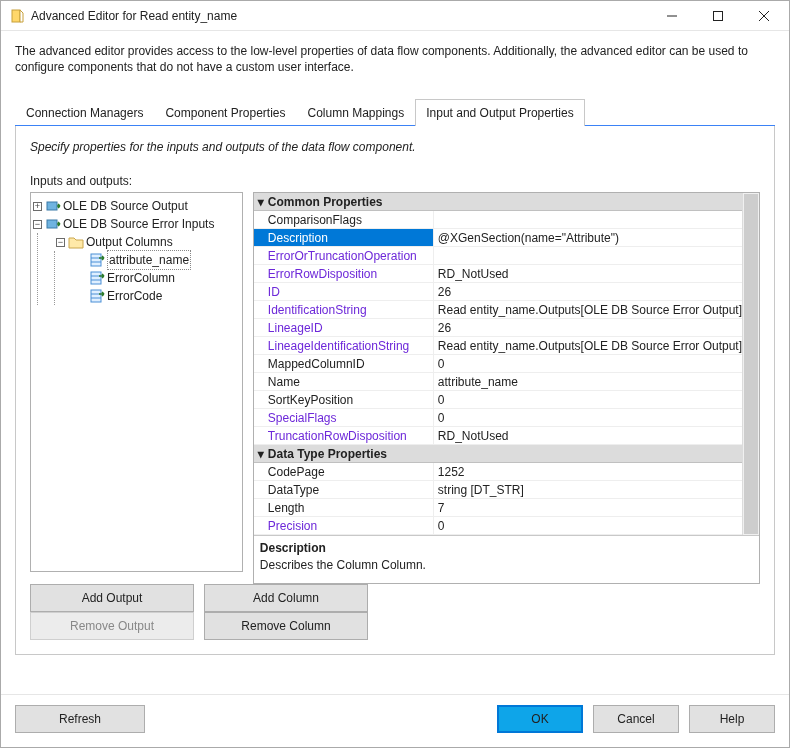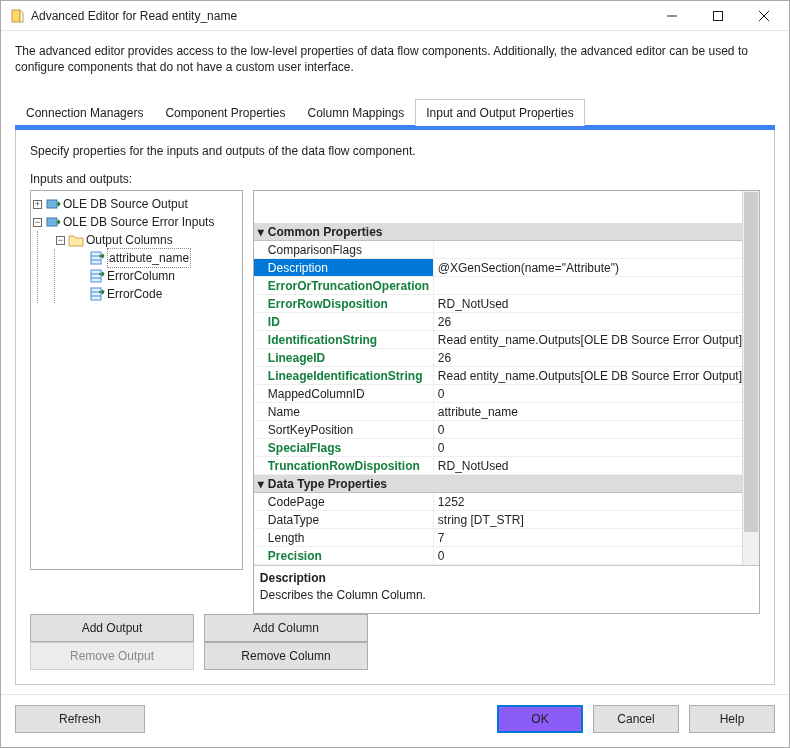--- a/index.html
+++ b/index.html
@@ -6,61 +6,61 @@
   html, body { margin: 0; padding: 0; font-family: "Segoe UI", Tahoma, sans-serif; font-size: 12px; color: #222; }
   .window { width: 790px; height: 748px; background: #fff; border: 1px solid #aaa; display: flex; flex-direction: column; }
   .titlebar { display: flex; align-items: center; height: 30px; padding: 0 2px 0 8px; background: #fff; border-bottom: 1px solid #e6e6e6; }
   .titlebar-icon { width: 16px; height: 16px; margin-right: 6px; }
   .titlebar-text { flex: 1; font-size: 12px; }
   .titlebar-buttons { display: flex; }
   .titlebar-btn { width: 46px; height: 30px; display: flex; align-items: center; justify-content: center; }
   .titlebar-btn svg { stroke: #222; }
   .desc-area { padding: 12px 14px 6px; line-height: 1.35; }
   .tabs-wrap { padding: 0 14px; margin-top: 18px; }
-  .tabs { display: flex; border-bottom: 5px solid #3b82f6; }
+  .tabs { display: flex; border-bottom: 1px solid #3b82f6; }
   .tab { padding: 6px 10px; border: 1px solid transparent; border-bottom: none; margin-bottom: -1px; cursor: default; }
   .tab.active { border-color: #c8c8c8; background: #fff; }
   .tab-content { border: 1px solid #c8c8c8; border-top: none; padding: 14px 14px 14px; }
   .tab-content .inner { display: flex; flex-direction: column; }
-  .instruction { margin-bottom: 14px; }
+  .instruction { margin-bottom: 20px; font-style: italic; }
   .io-label { margin-bottom: 4px; }
   .io-row { display: flex; gap: 10px; }
   .tree-panel { width: 338px; height: 380px; border: 1px solid #b0b0b0; background: #fff; overflow: auto; padding: 4px 2px; }
   .tree ul { list-style: none; margin: 0; padding-left: 0; }
   .tree li { line-height: 18px; white-space: nowrap; }
   .tree .node { display: flex; align-items: center; height: 18px; }
   .tree .caret { width: 9px; height: 9px; border: 1px solid #6b6b6b; display: inline-flex; align-items: center; justify-content: center; font-size: 9px; line-height: 1; margin-right: 3px; color: #444; }
   .tree .dots { border-left: 1px dotted #999; margin-left: 4px; padding-left: 0; }
   .tree .col-icon { width: 16px; height: 16px; margin-right: 2px; }
   .tree .sel { border: 1px dotted #888; background: #fff; padding: 0 1px; }
   .prop-panel { flex: 1; display: flex; flex-direction: column; border: 1px solid #b0b0b0; }
   .prop-grid-wrap { display: flex; flex: 1; overflow: hidden; }
-  .prop-grid { flex: 1; overflow: hidden; margin-top: 32px; }
+  .prop-grid { flex: 1; overflow: hidden; }
   .prop-scroll { width: 17px; background: #f0f0f0; border-left: 1px solid #dcdcdc; position: relative; }
   .prop-scroll .thumb { position: absolute; left: 1px; right: 1px; top: 1px; height: 340px; background: #cdcdcd; }
   .prop-row { display: flex; height: 18px; align-items: center; }
   .prop-row .cell { border-bottom: 1px solid #eee; height: 18px; line-height: 18px; }
   .prop-row .cell.key { width: 180px; padding-left: 14px; border-right: 1px solid #eee; overflow: hidden; white-space: nowrap; }
   .prop-row .cell.val { flex: 1; padding-left: 4px; overflow: hidden; white-space: nowrap; }
   .prop-row.cat { background: #dcdcdc; font-weight: bold; }
   .prop-row.cat .chev { width: 14px; text-align: center; display: inline-block; }
   .prop-row.cat .cell.key { width: auto; flex: 1; padding-left: 0; border-right: none; border-bottom: 1px solid #c0c0c0; }
-  .prop-row.readonly .cell.key { color: #15803d; font-weight: bold; }
+  .prop-row.readonly .cell.key { color: #6d28d9; }
   .prop-row.selected .cell.key { background: #0078d7; color: #fff; }
   .prop-desc { border-top: 1px solid #c8c8c8; padding: 4px 6px 10px; line-height: 1.35; }
   .prop-desc .pd-title { font-weight: bold; }
   .btn-row { display: flex; }
   .btn-row.two { width: 338px; justify-content: space-between; }
   .btn { height: 28px; background: #e1e1e1; border: 1px solid #adadad; display: inline-flex; align-items: center; justify-content: center; cursor: default; }
   .btn.w { width: 164px; }
   .btn.disabled { color: #888; border-color: #cfcfcf; background: #ececec; }
   .footer { margin-top: auto; padding: 10px 14px 14px; border-top: 1px solid #e6e6e6; display: flex; align-items: center; gap: 10px; }
   .footer .spacer { flex: 1; }
   .footer .btn { width: 86px; }
-  .footer .btn.primary { border: 2px solid #0078d7; background: #8b5cf6; }
+  .footer .btn.primary { border: 2px solid #0078d7; background: #0ea5e9; }
 </style>
 </head>
 <body>
 
 <div class="window">
 
   <div class="titlebar">
     <span class="titlebar-icon">
       <svg width="16" height="16" viewBox="0 0 16 16">
           <rect x="3" y="2" width="8" height="12" fill="#ffd76a" stroke="#c7a03b" stroke-width="1"></rect>

